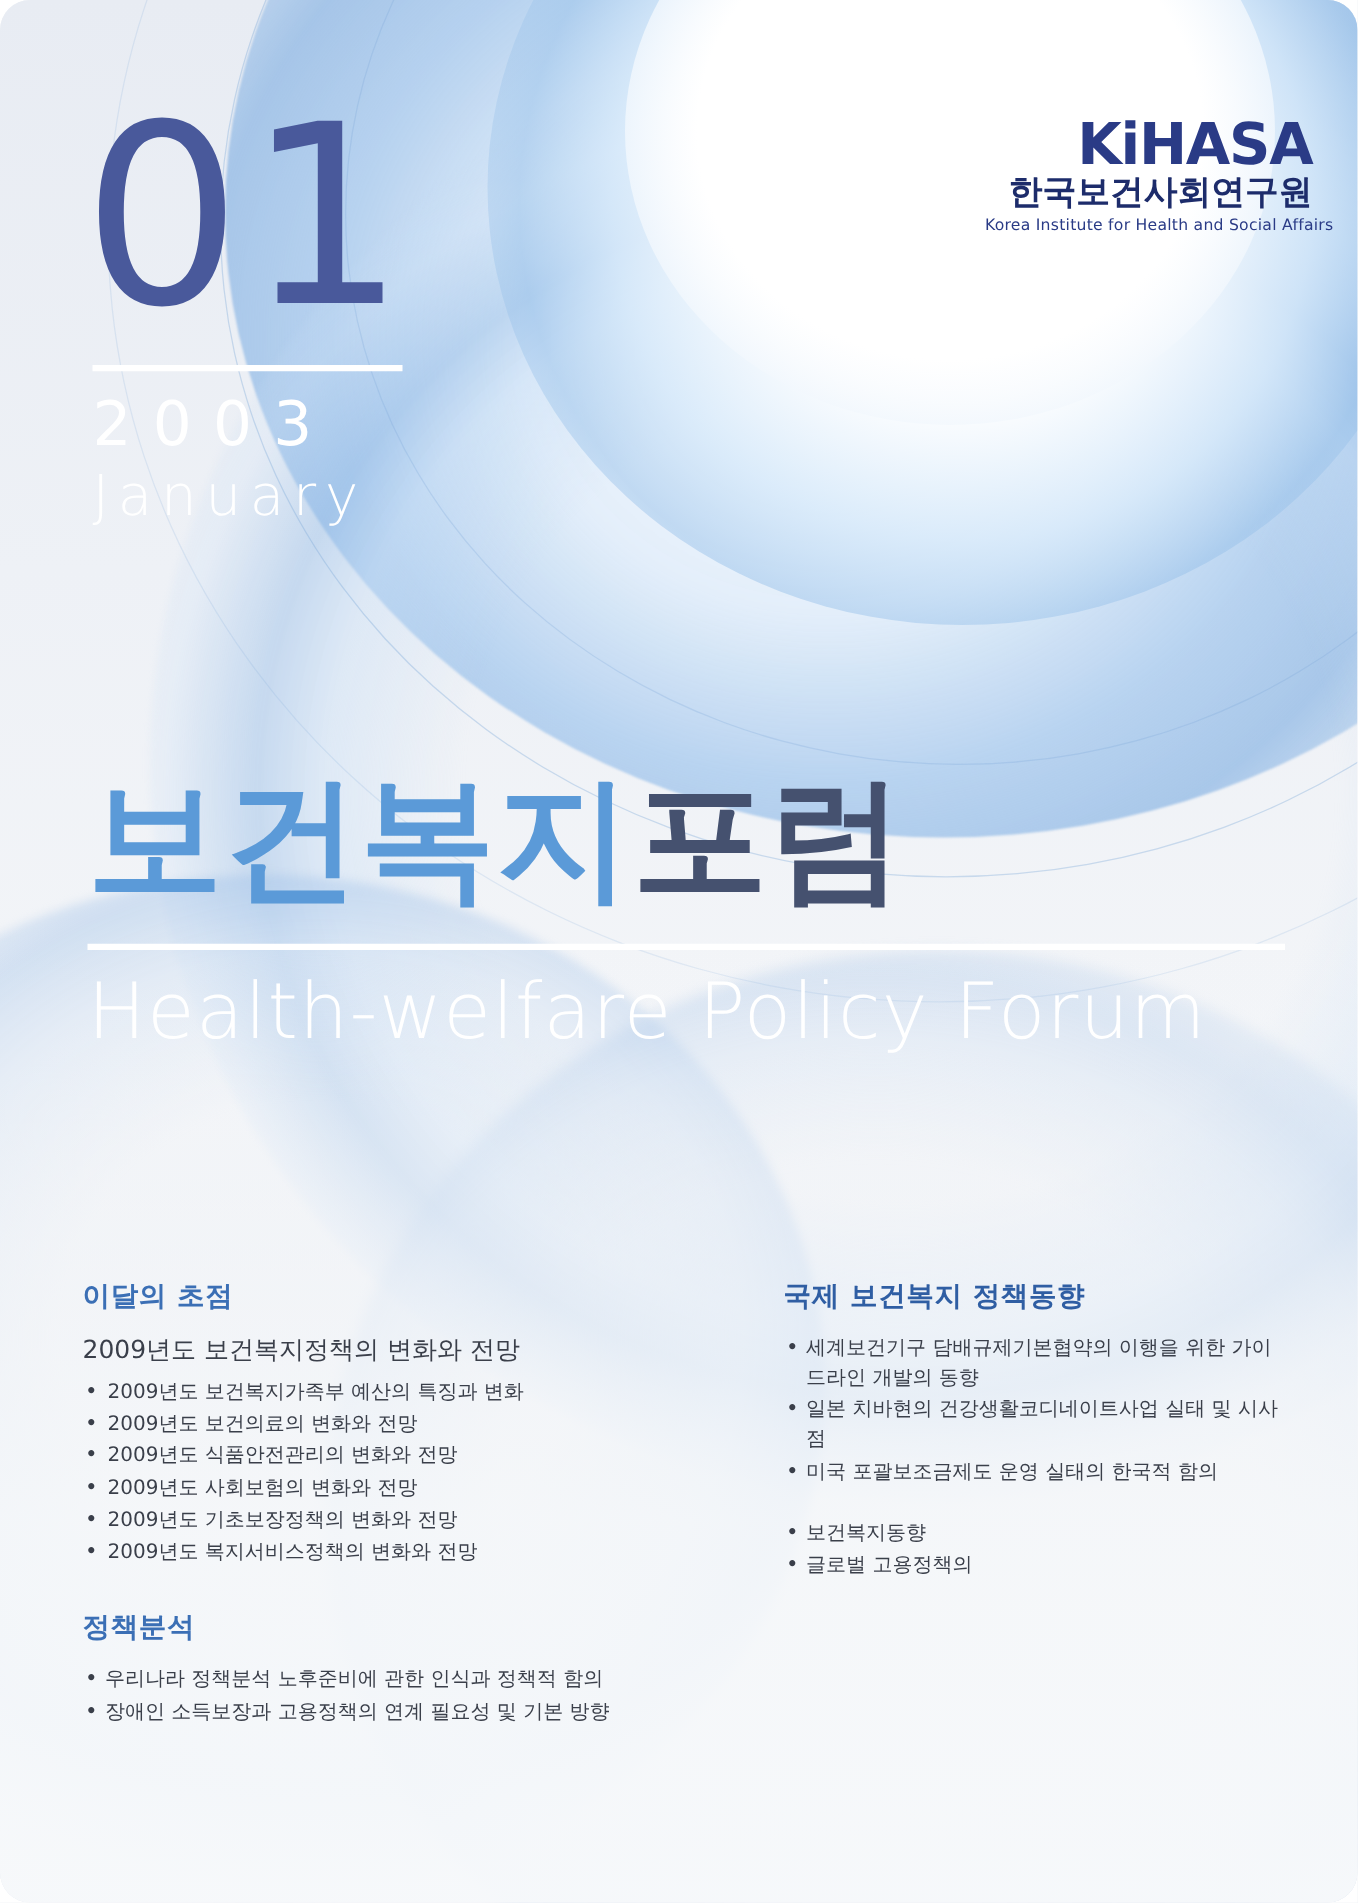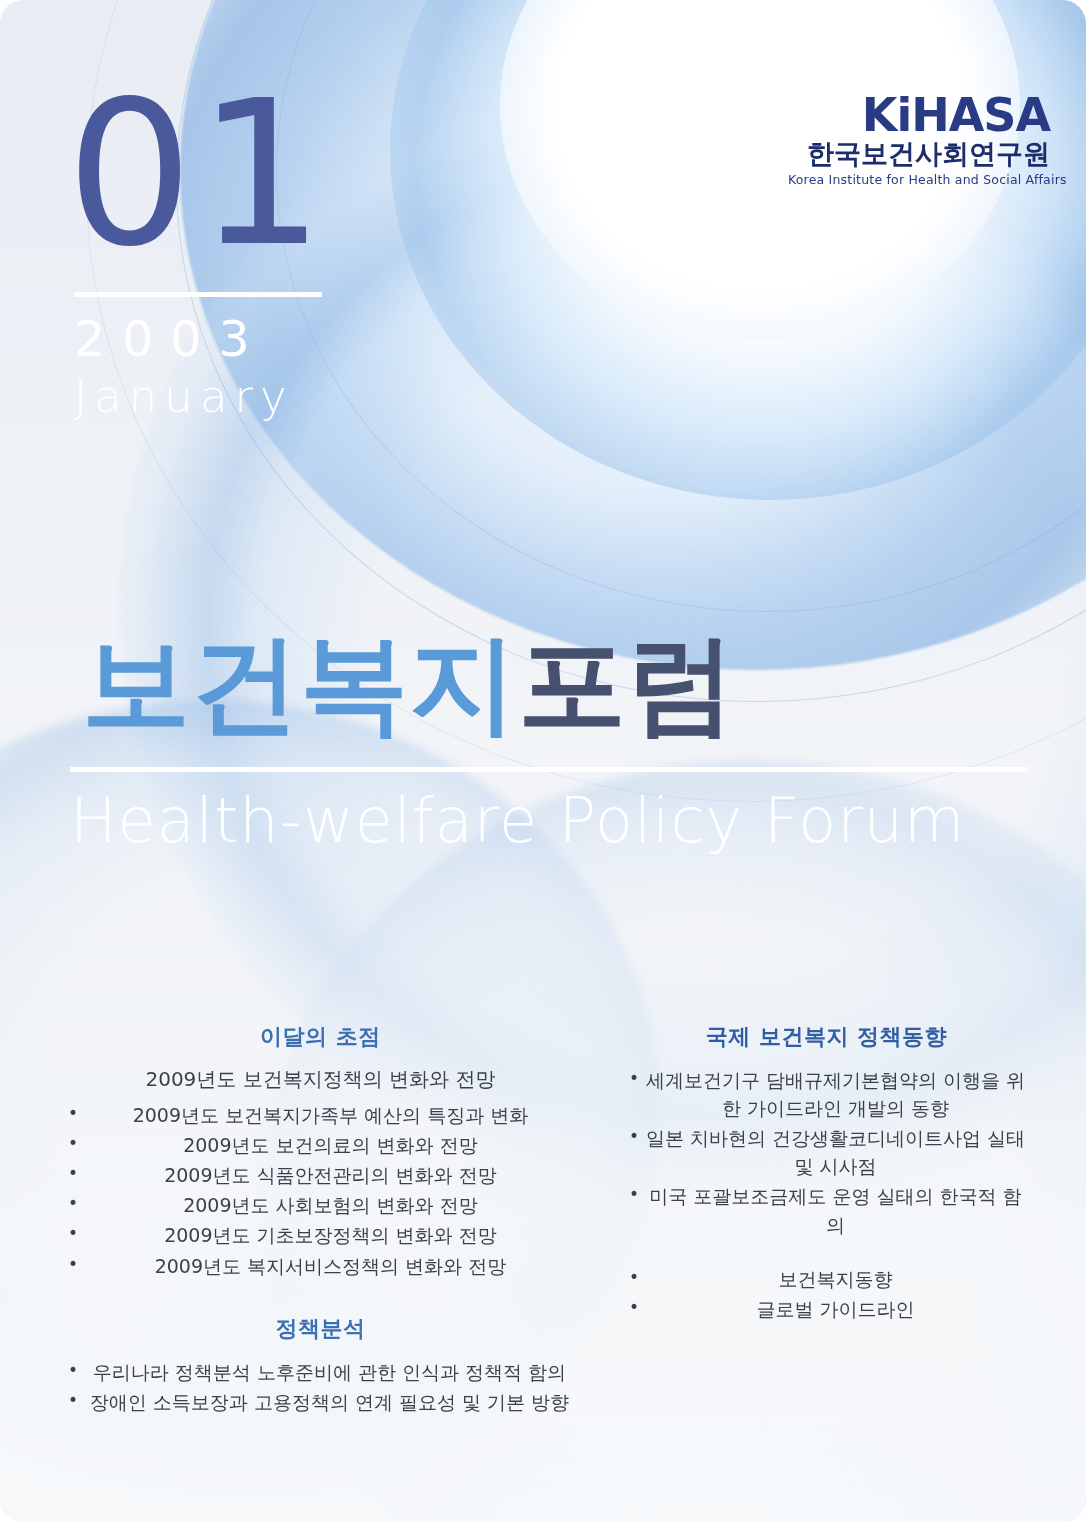--- a/index.html
+++ b/index.html
@@ -193,21 +193,21 @@
     position: absolute;
     left: 70px;
     top: 612px;
     width: 960px;
   }
   .title-ko {
     font-family: "DejaVu Sans", sans-serif;
     font-size: 108px;
     font-weight: 700;
     line-height: 1.12;
-    margin: 12px;
+    margin: 0;
     letter-spacing: 1px;
     white-space: nowrap;
   }
   .title-ko .part-a { color: #5b9ad8; }
   .title-ko .part-b { color: #45516f; }
   .title-rule {
     width: 958px;
     height: 5px;
     background: #ffffff;
     margin: 22px 0 12px 0;
@@ -223,21 +223,20 @@
   }
 
   
   .contents {
     position: absolute;
     left: 66px;
     top: 1022px;
     width: 960px;
     display: flex;
     gap: 52px;
-    text-align: center;
   }
   .col { width: 510px; }
   .col.right { width: 400px; }
 
   .sec { margin-bottom: 26px; }
   .sec-title {
     font-family: "DejaVu Sans", sans-serif;
     font-size: 22px;
     font-weight: 700;
     color: #3b6fb5;
@@ -251,21 +250,21 @@
     color: #3a3f4a;
     margin: 0 0 8px 0;
   }
   ul.items {
     list-style: none;
     margin: 0;
     padding: 0;
   }
   ul.items li {
     font-family: "DejaVu Sans", sans-serif;
-    font-size: 19px;
+    font-size: 16px;
     color: #3a3f4a;
     line-height: 1.48;
     padding-left: 18px;
     position: relative;
     margin-bottom: 2px;
   }
   ul.items li::before {
     content: "•";
     position: absolute;
     left: 2px;
@@ -348,21 +347,21 @@
         <ul class="items">
           <li>세계보건기구 담배규제기본협약의 이행을 위한 가이드라인 개발의 동향</li>
           <li>일본 치바현의 건강생활코디네이트사업 실태 및 시사점</li>
           <li>미국 포괄보조금제도 운영 실태의 한국적 함의</li>
         </ul>
       </div>
 
       <div class="sec">
         <ul class="items">
           <li>보건복지동향</li>
-          <li>글로벌 가이드라인</li>
+          <li>글로벌 고용정책의</li>
         </ul>
       </div>
 
     </div>
 
   </div>
 
 </div>
 
 </body></html>

